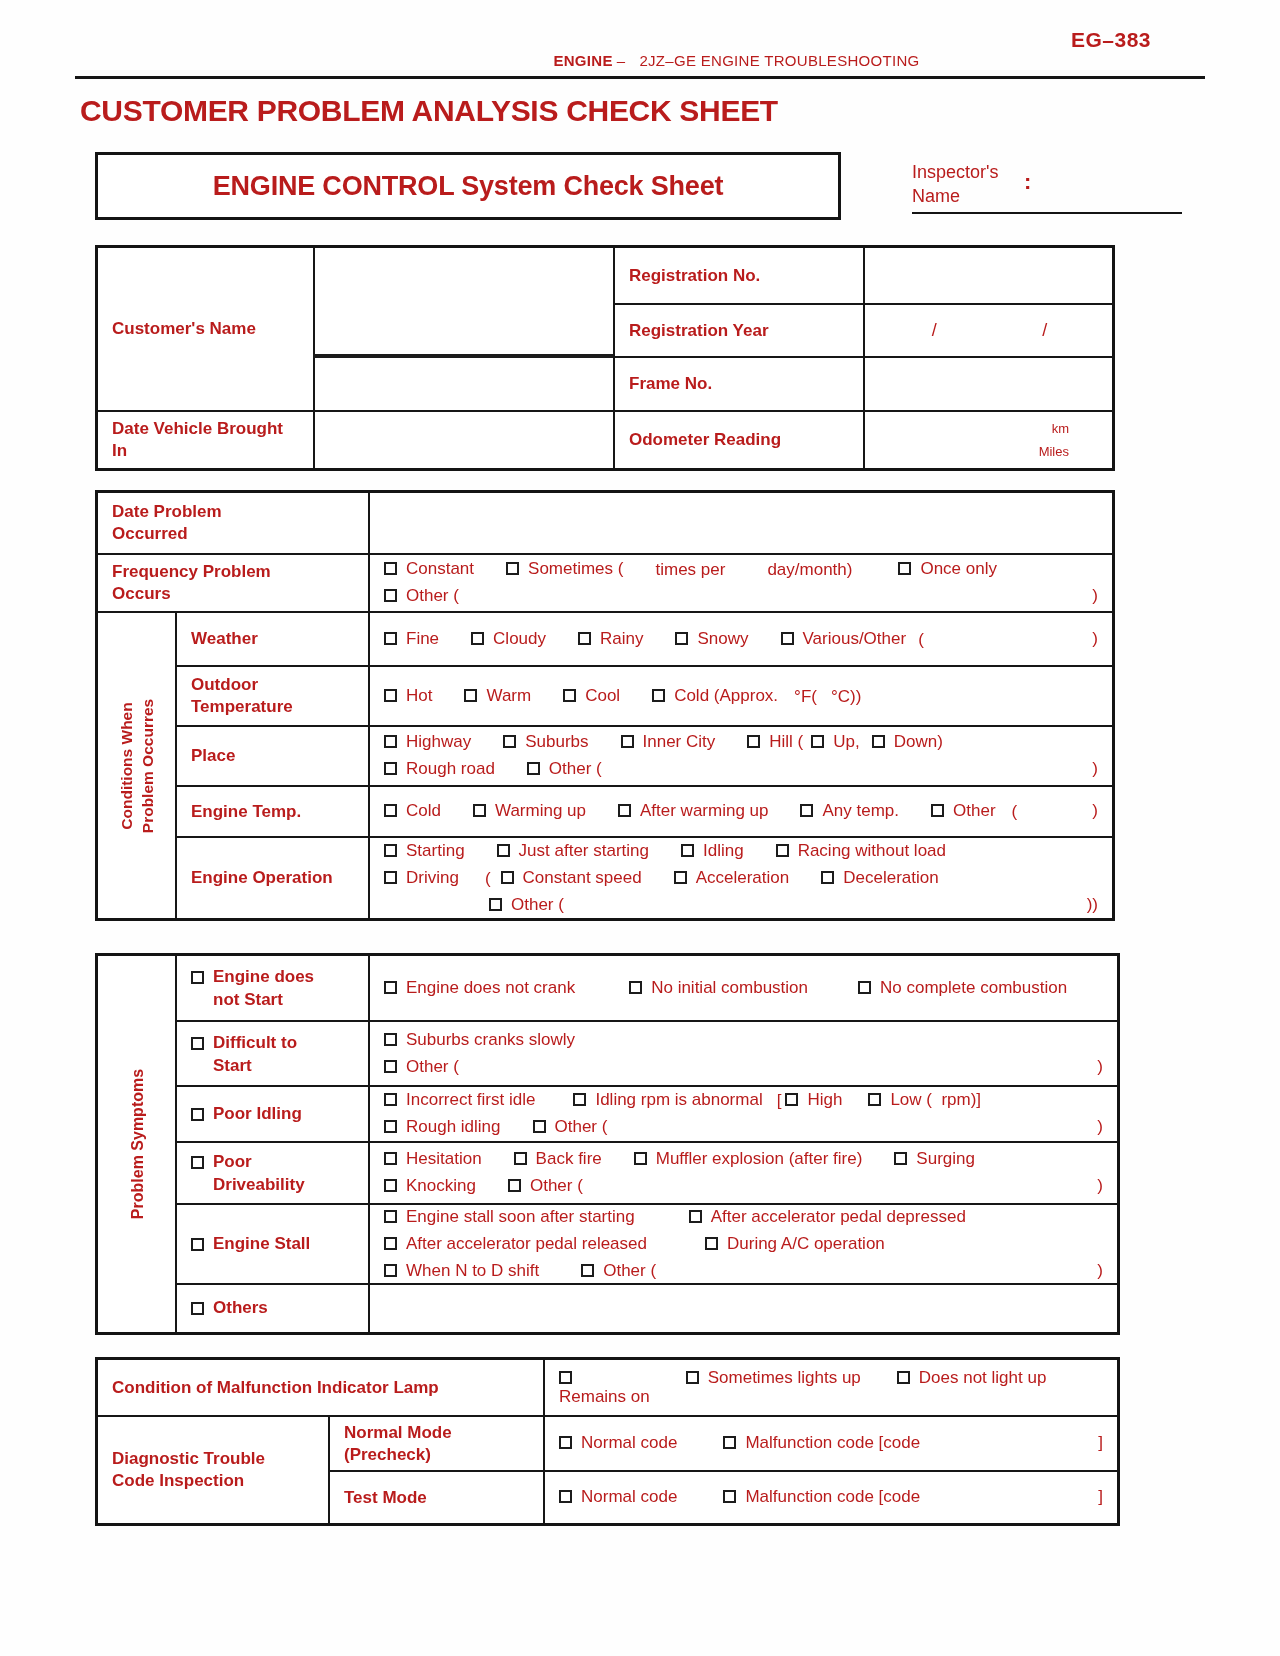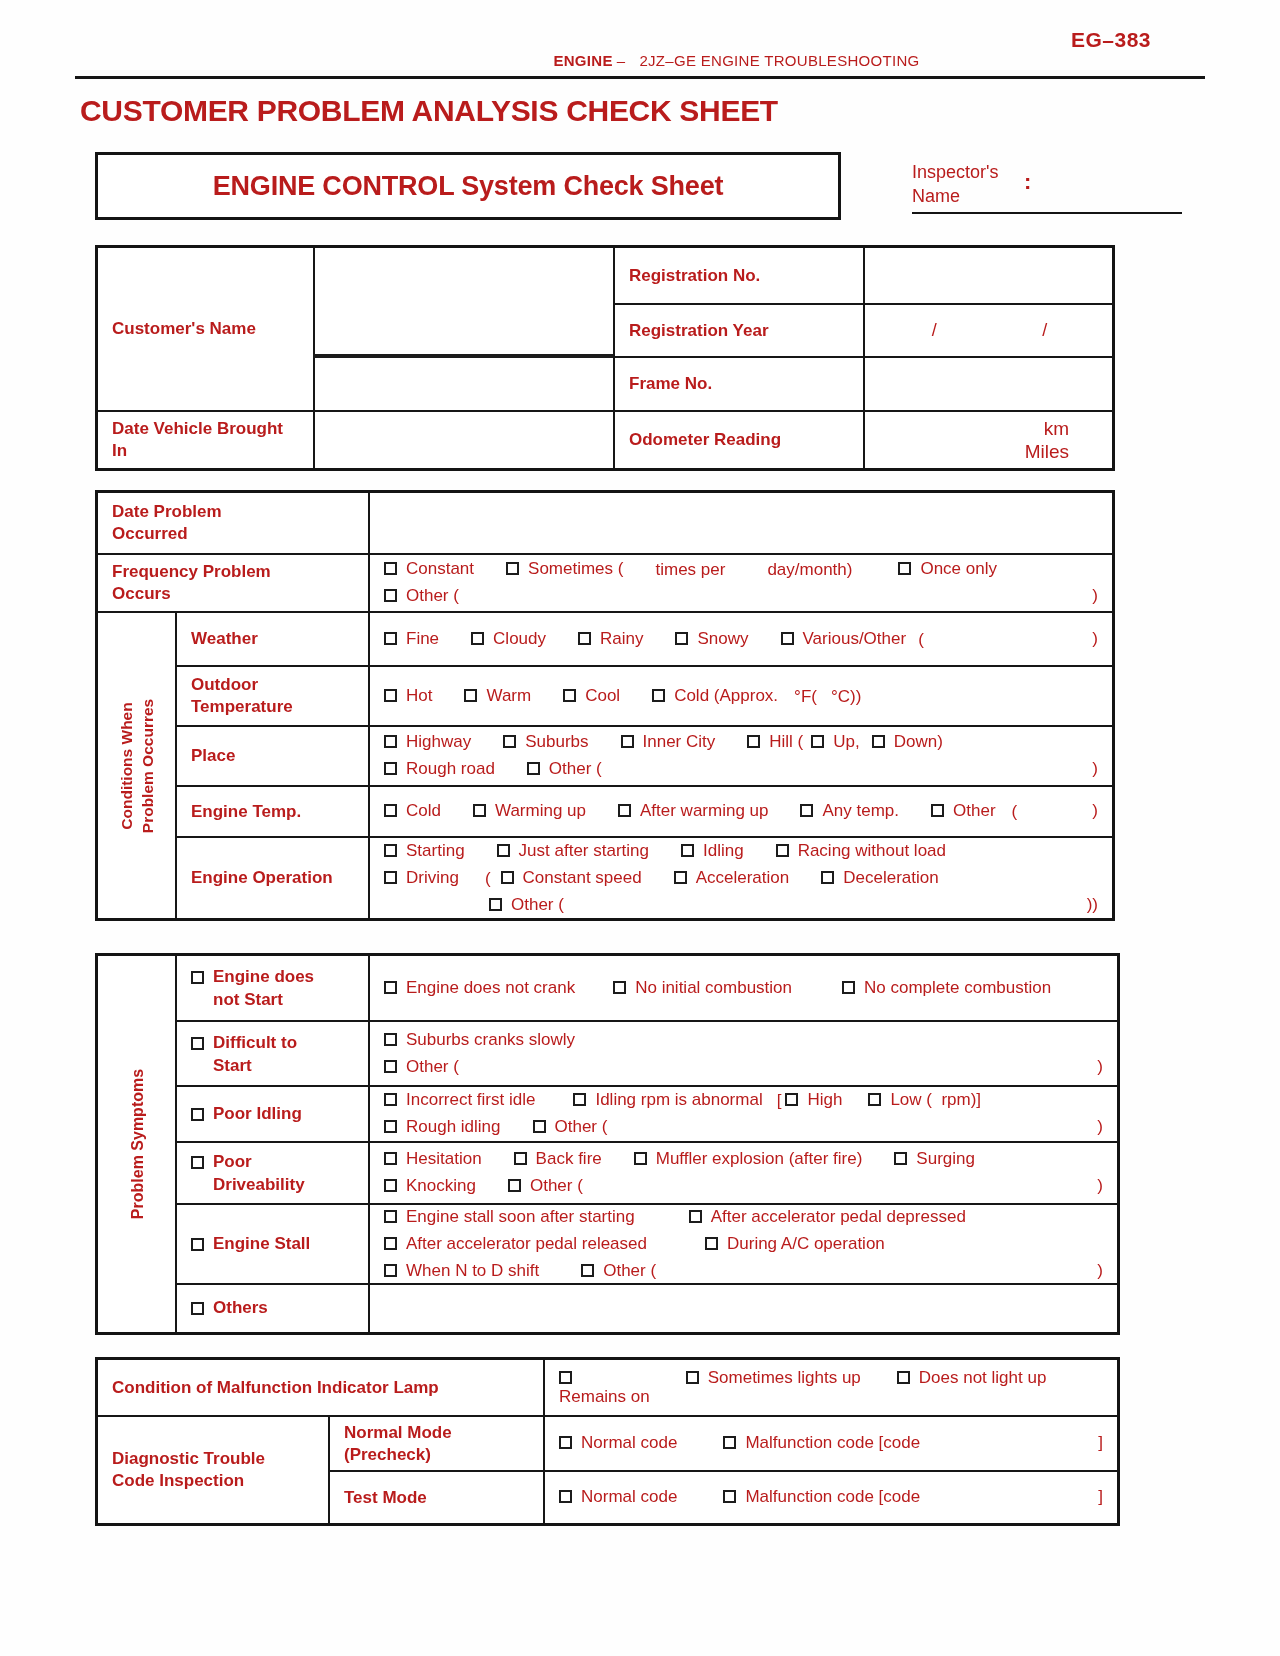--- a/index.html
+++ b/index.html
@@ -37,21 +37,21 @@
   .w110{max-width:112px;}.w130{max-width:135px;}.w160{max-width:165px;}.w170{max-width:172px;}.w128{max-width:130px;}
   .lbl span{display:block;}
   .lbl .inner{display:inline-block;}
   
   .vwrap{position:relative;padding:0;}
   .vtxt{position:absolute;top:50%;left:50%;transform:translate(-50%,-50%) rotate(-90deg);
     white-space:nowrap;text-align:center;font-weight:bold;font-size:15.5px;line-height:21px;}
   
   .sigline{position:absolute;left:-2px;right:0;top:106px;height:4px;background:#1b1b1b;}
   .yearvals{flex-direction:row;justify-content:space-around;align-items:center;font-size:18px;}
-  .units{align-items:flex-end;padding-right:45px;font-size:19px;line-height:23px;}
+  .units{align-items:flex-end;padding-right:45px;font-size:13px;line-height:23px;}
 </style>
 </head>
 <body>
 
 <div class="page">
 
   <div class="pagecode">EG–383</div>
   <div class="runhead">
     <span class="sect">ENGINE</span><span class="dash">–</span><span>2JZ–GE ENGINE TROUBLESHOOTING</span>
   </div>
@@ -292,21 +292,21 @@
       </div>
     </div>
 
     <div class="cell bl opts lblopts" style="grid-row:1;grid-column:2;">
         <div class="optline"><span class="opt">
             <span class="cb"></span>
             <span class="ot">Engine does not Start</span>
           </span></div>
       </div>
     <div class="cell bl opts" style="grid-row:1;grid-column:3;">
-        <div class="optline"><span class="opt" style="margin-right: 38px;">
+        <div class="optline"><span class="opt" style="margin-right: 54px;">
             <span class="cb"></span>
             <span class="ot">Engine does not crank</span>
           </span><span class="opt" style="margin-right: 50px;">
             <span class="cb"></span>
             <span class="ot">No initial combustion</span>
           </span><span class="opt">
             <span class="cb"></span>
             <span class="ot">No complete combustion</span>
           </span></div>
       </div>

